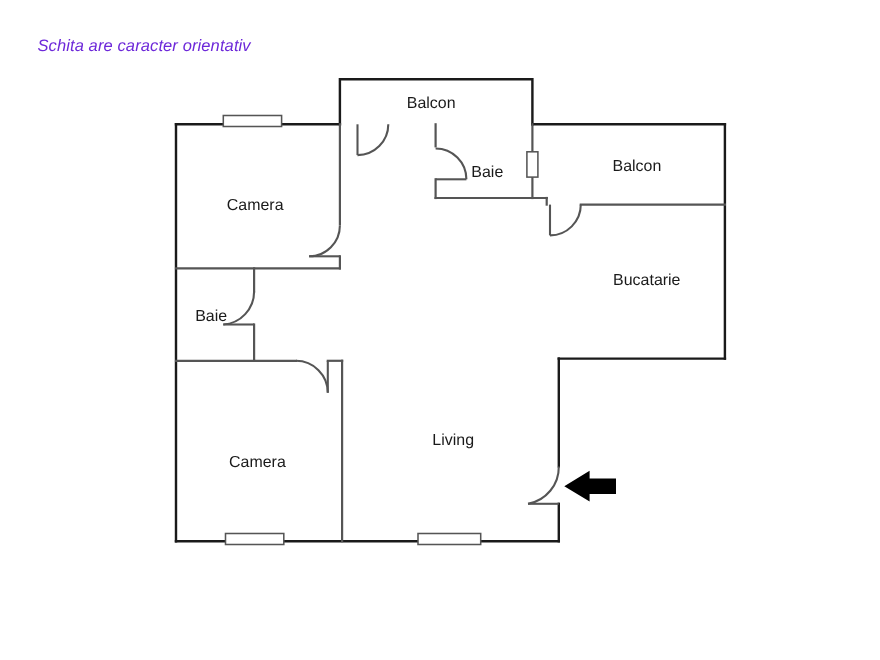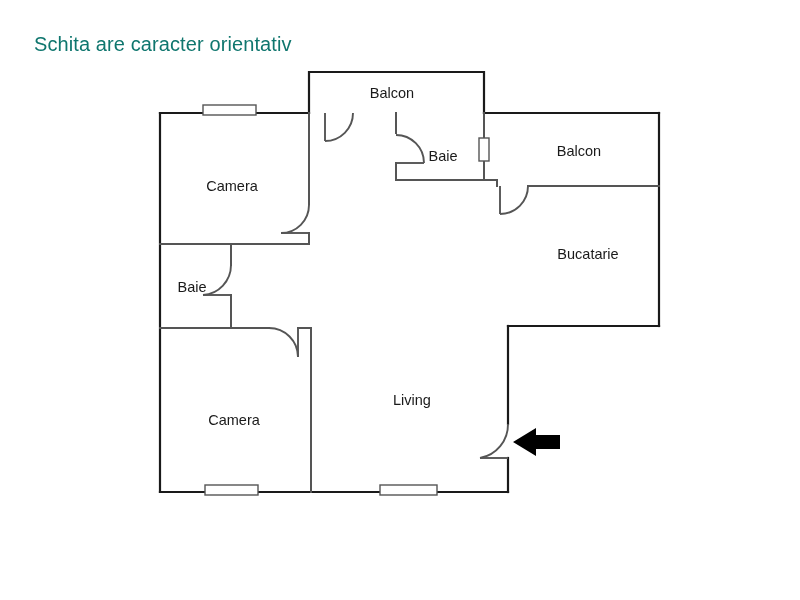--- a/index.html
+++ b/index.html
@@ -17,25 +17,26 @@
   #floorplan-page {
     position: relative;
     width: 800px;
     height: 600px;
     background: #ffffff;
   }
   #plan-title {
     position: absolute;
     left: 34px;
     top: 33px;
-    font-size: 20px;
-    color: #0f766e;
+    font-size: 15px;
+    color: #6d28d9;
     font-family: "Liberation Sans", sans-serif;
     letter-spacing: 0.1px;
     white-space: nowrap;
+    font-style: italic;
   }
   #plan-svg-wrap {
     position: absolute;
     left: 0;
     top: 0;
     width: 800px;
     height: 600px;
   }
   svg#plan-svg {
     display: block;

